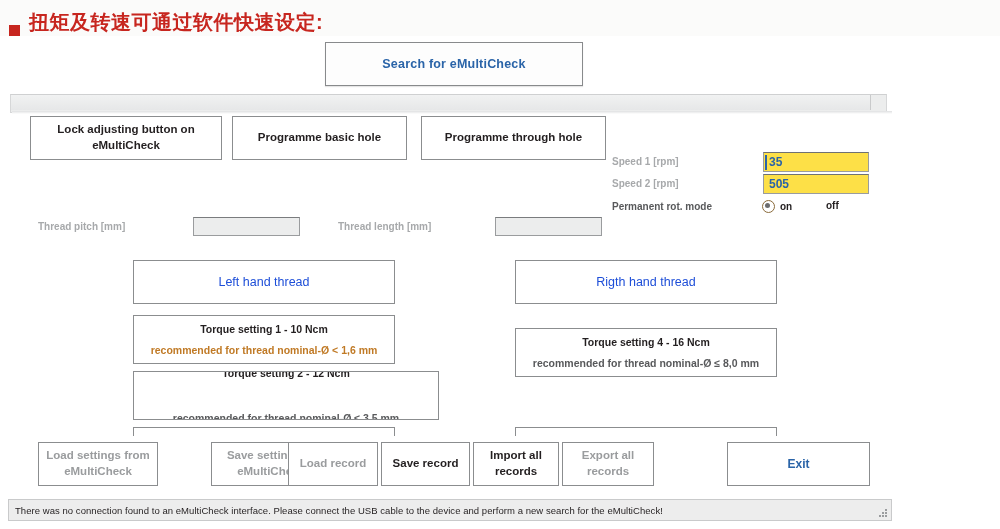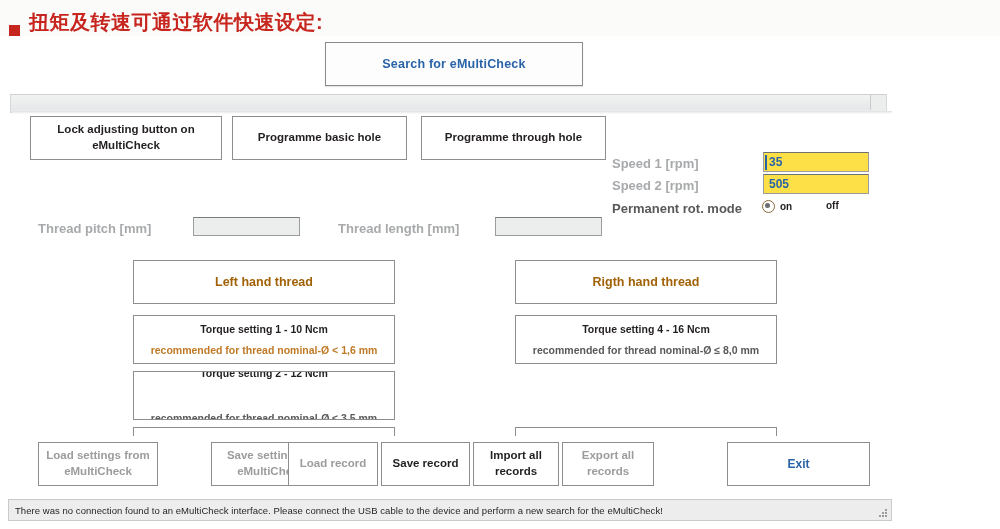--- a/index.html
+++ b/index.html
@@ -71,21 +71,21 @@
   .btn-label{font-size:11.5px;font-weight:bold;color:#231f20;line-height:1.35;}
   .btn-label.dim{color:#9a9c9e;font-weight:bold;}
 
   
   #lock-btn{left:30px;top:80px;width:192px;height:44px;}
   #prog-basic-btn{left:232px;top:80px;width:175px;height:44px;}
   #prog-through-btn{left:421px;top:80px;width:185px;height:44px;}
 
   
   .field-label{
-    position:absolute;font-size:13px;color:#a7a9ab;font-weight:bold;
+    position:absolute;font-size:10px;color:#a7a9ab;font-weight:bold;
     white-space:nowrap;
   }
   #lbl-speed1{left:612px;top:120px;}
   #lbl-speed2{left:612px;top:142px;}
   #lbl-perm{left:612px;top:165px;color:#58595b;}
 
   .numbox{
     position:absolute;box-sizing:border-box;
     background:#fde047;border:1px solid #9a9c9e;
     border-top-color:#6f7173;
@@ -120,38 +120,38 @@
   .greyinput{
     position:absolute;box-sizing:border-box;
     background:#eceded;border:1px solid #9a9c9e;border-top-color:#7a7c7e;
   }
   #pitch-input{left:193px;top:181px;width:107px;height:19px;}
   #length-input{left:495px;top:181px;width:107px;height:19px;}
 
   
   #left-thread-hdr{left:133px;top:224px;width:262px;height:44px;}
   #right-thread-hdr{left:515px;top:224px;width:262px;height:44px;}
-  .hdr-label{font-size:12.5px;font-weight:bold;color:#a16207;}
+  .hdr-label{font-size:12.5px;font-weight:normal;color:#1d4ed8;}
 
   
   .torque{
     position:absolute;box-sizing:border-box;
     border:1px solid #8b8d8f;background:#ffffff;
     display:flex;flex-direction:column;justify-content:center;
     align-items:center;text-align:center;overflow:hidden;
   }
   .torque .t-title{font-size:10.5px;font-weight:bold;color:#231f20;margin-bottom:9px;}
   .torque .t-title.dim{color:#9a9c9e;}
   .torque .t-sub{font-size:10.5px;font-weight:bold;color:#58595b;}
   .torque .t-sub.accent{color:#c07a26;}
 
   #torque-1{left:133px;top:279px;width:262px;height:49px;}
-  #torque-2{left:133px;top:335px;width:262px;height:49px;gap:24px;}
+  #torque-2{left:133px;top:335px;width:306px;height:49px;gap:24px;}
   #torque-3{left:133px;top:391px;width:262px;height:49px;}
-  #torque-4{left:515px;top:279px;width:262px;height:49px;}
+  #torque-4{left:515px;top:292px;width:262px;height:49px;}
   #torque-5{left:515px;top:335px;width:262px;height:49px;}
   #torque-6{left:515px;top:391px;width:262px;height:49px;}
 
   
   #bottom-mask{
     position:absolute;left:0;top:400px;width:1000px;height:93px;
     background:#ffffff;
   }
 
   

